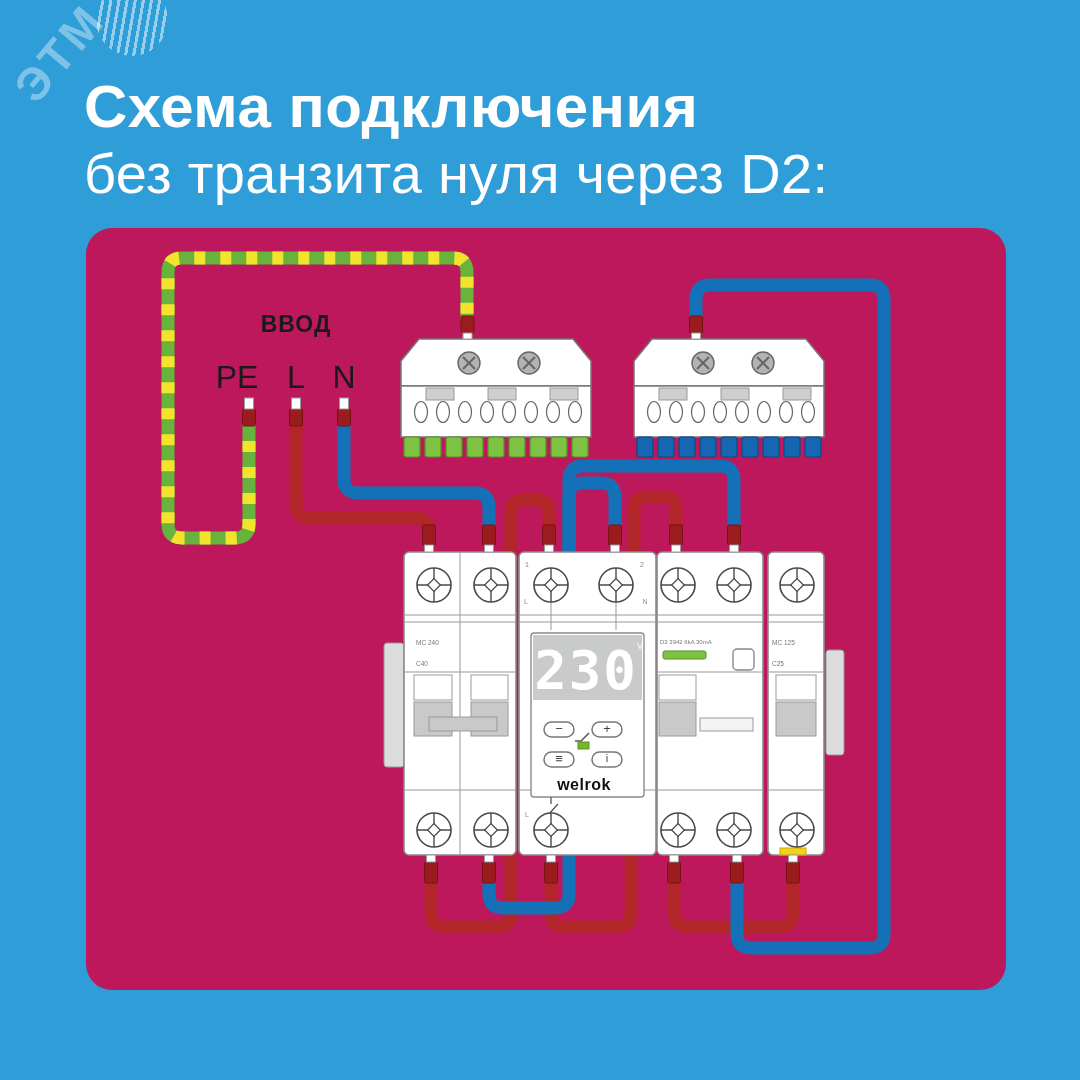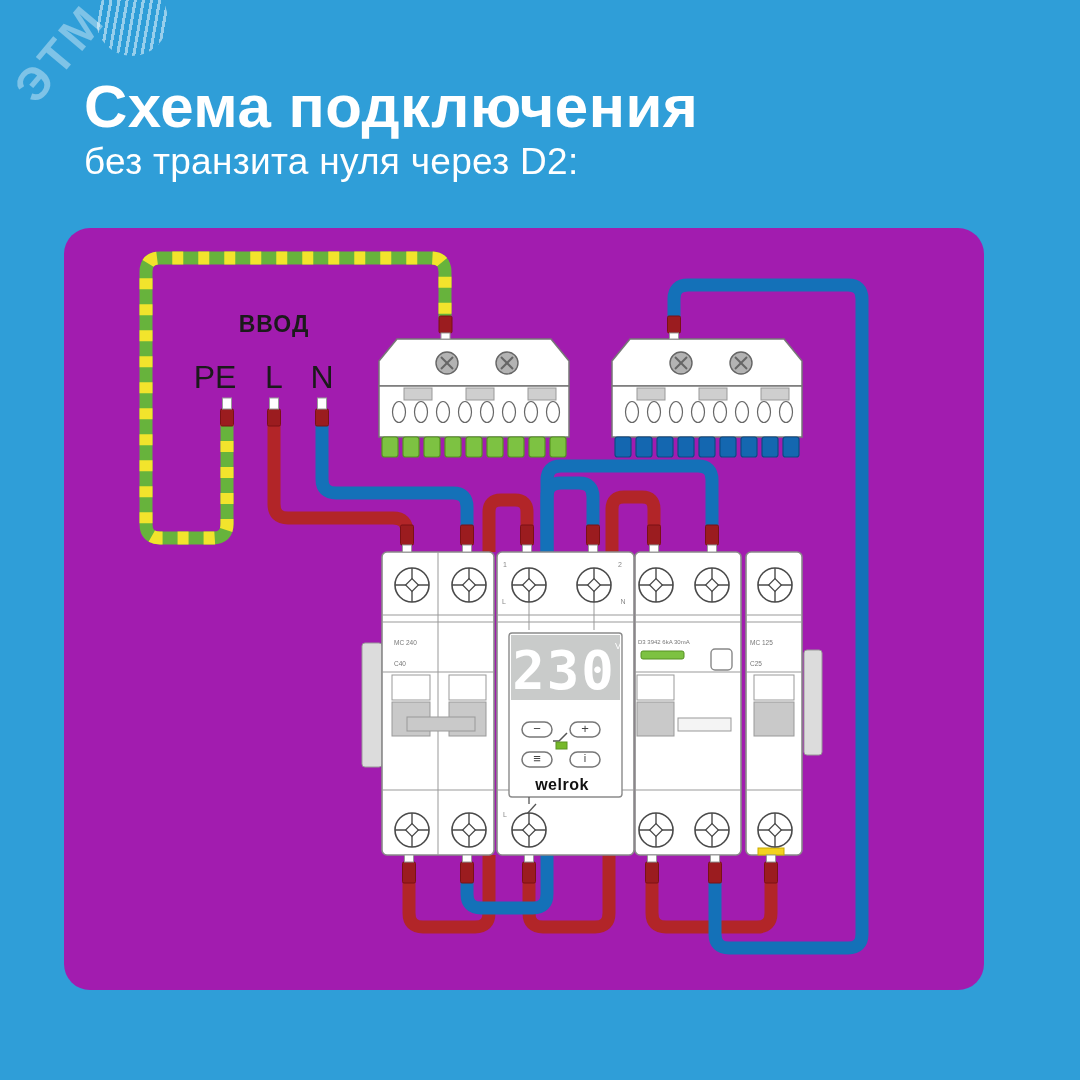--- a/index.html
+++ b/index.html
@@ -17,25 +17,25 @@
     position:absolute;left:4px;top:26px;
     transform:rotate(-50deg);transform-origin:50% 50%;
     font-size:46px;font-weight:700;letter-spacing:4px;color:rgba(255,255,255,.38);
   }
   .title{
     position:absolute;left:84px;top:72px;color:#fff;
     font-size:60px;font-weight:700;letter-spacing:.5px;
   }
   .subtitle{
     position:absolute;left:84px;top:141px;color:#fff;
-    font-size:37px;font-weight:400;letter-spacing:.3px;
+    font-size:56px;font-weight:400;letter-spacing:.3px;
   }
   .panel{
-    position:absolute;left:64px;top:228px;width:920px;height:762px;
-    background:#a21caf;border-radius:26px;
+    position:absolute;left:86px;top:228px;width:920px;height:762px;
+    background:#be185d;border-radius:26px;
   }
   svg{display:block;}
   text{font-family:"Liberation Sans",sans-serif;}
   .seg{font-family:"DejaVu Sans Mono",monospace;font-weight:bold;}
 </style>
 </head>
 <body>
 
 <div class="wm">
   <div class="wm-globe"></div>

